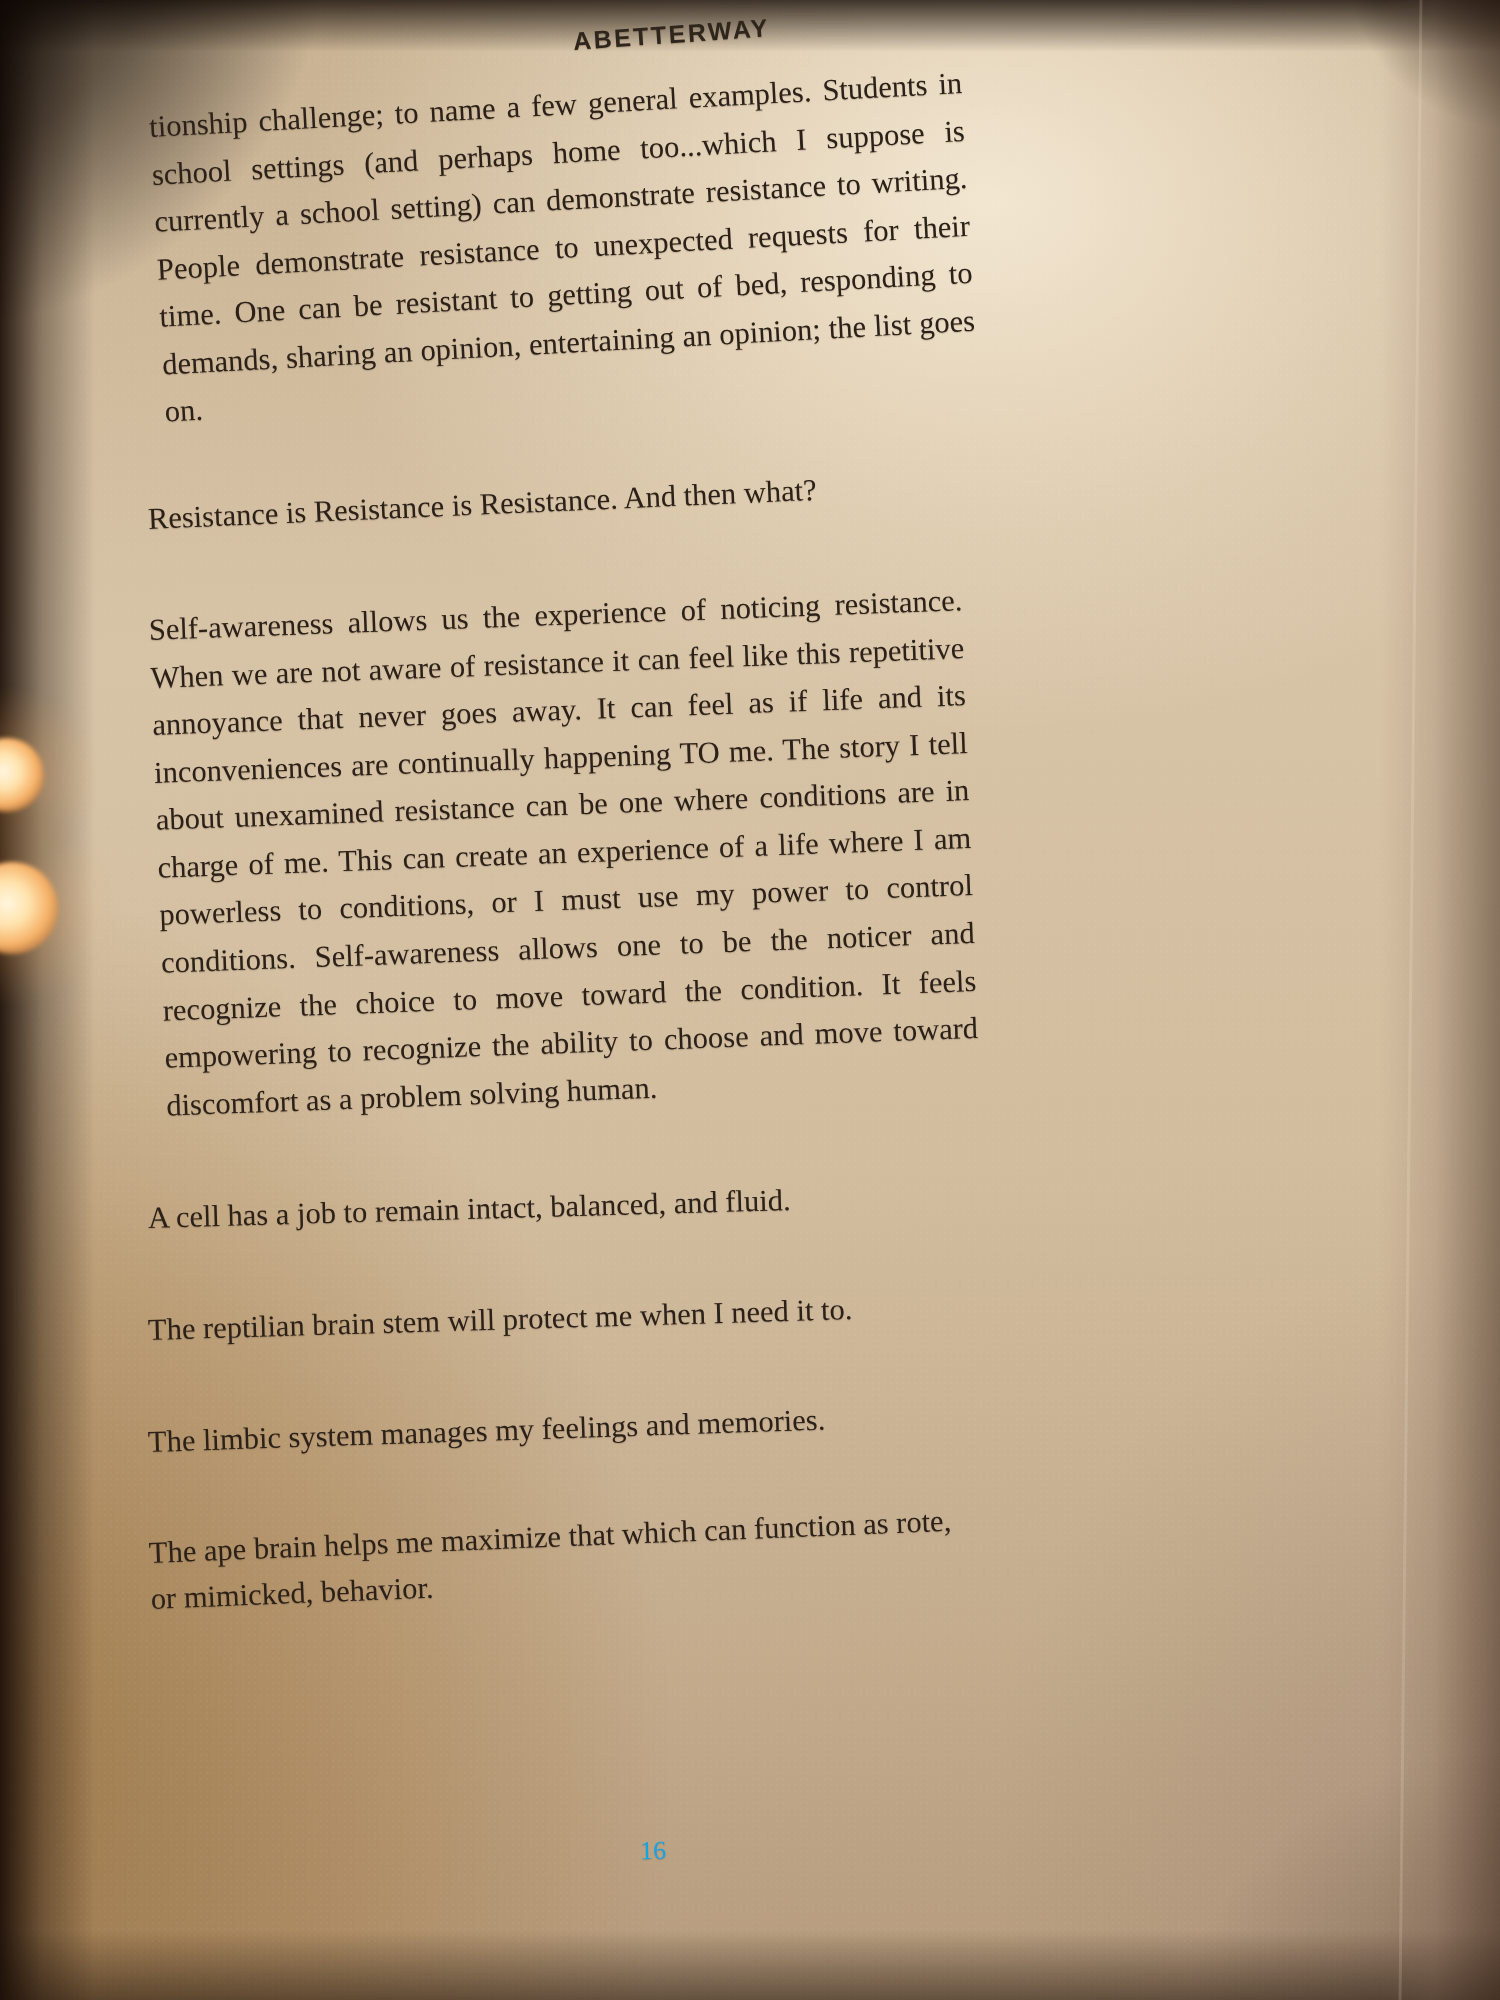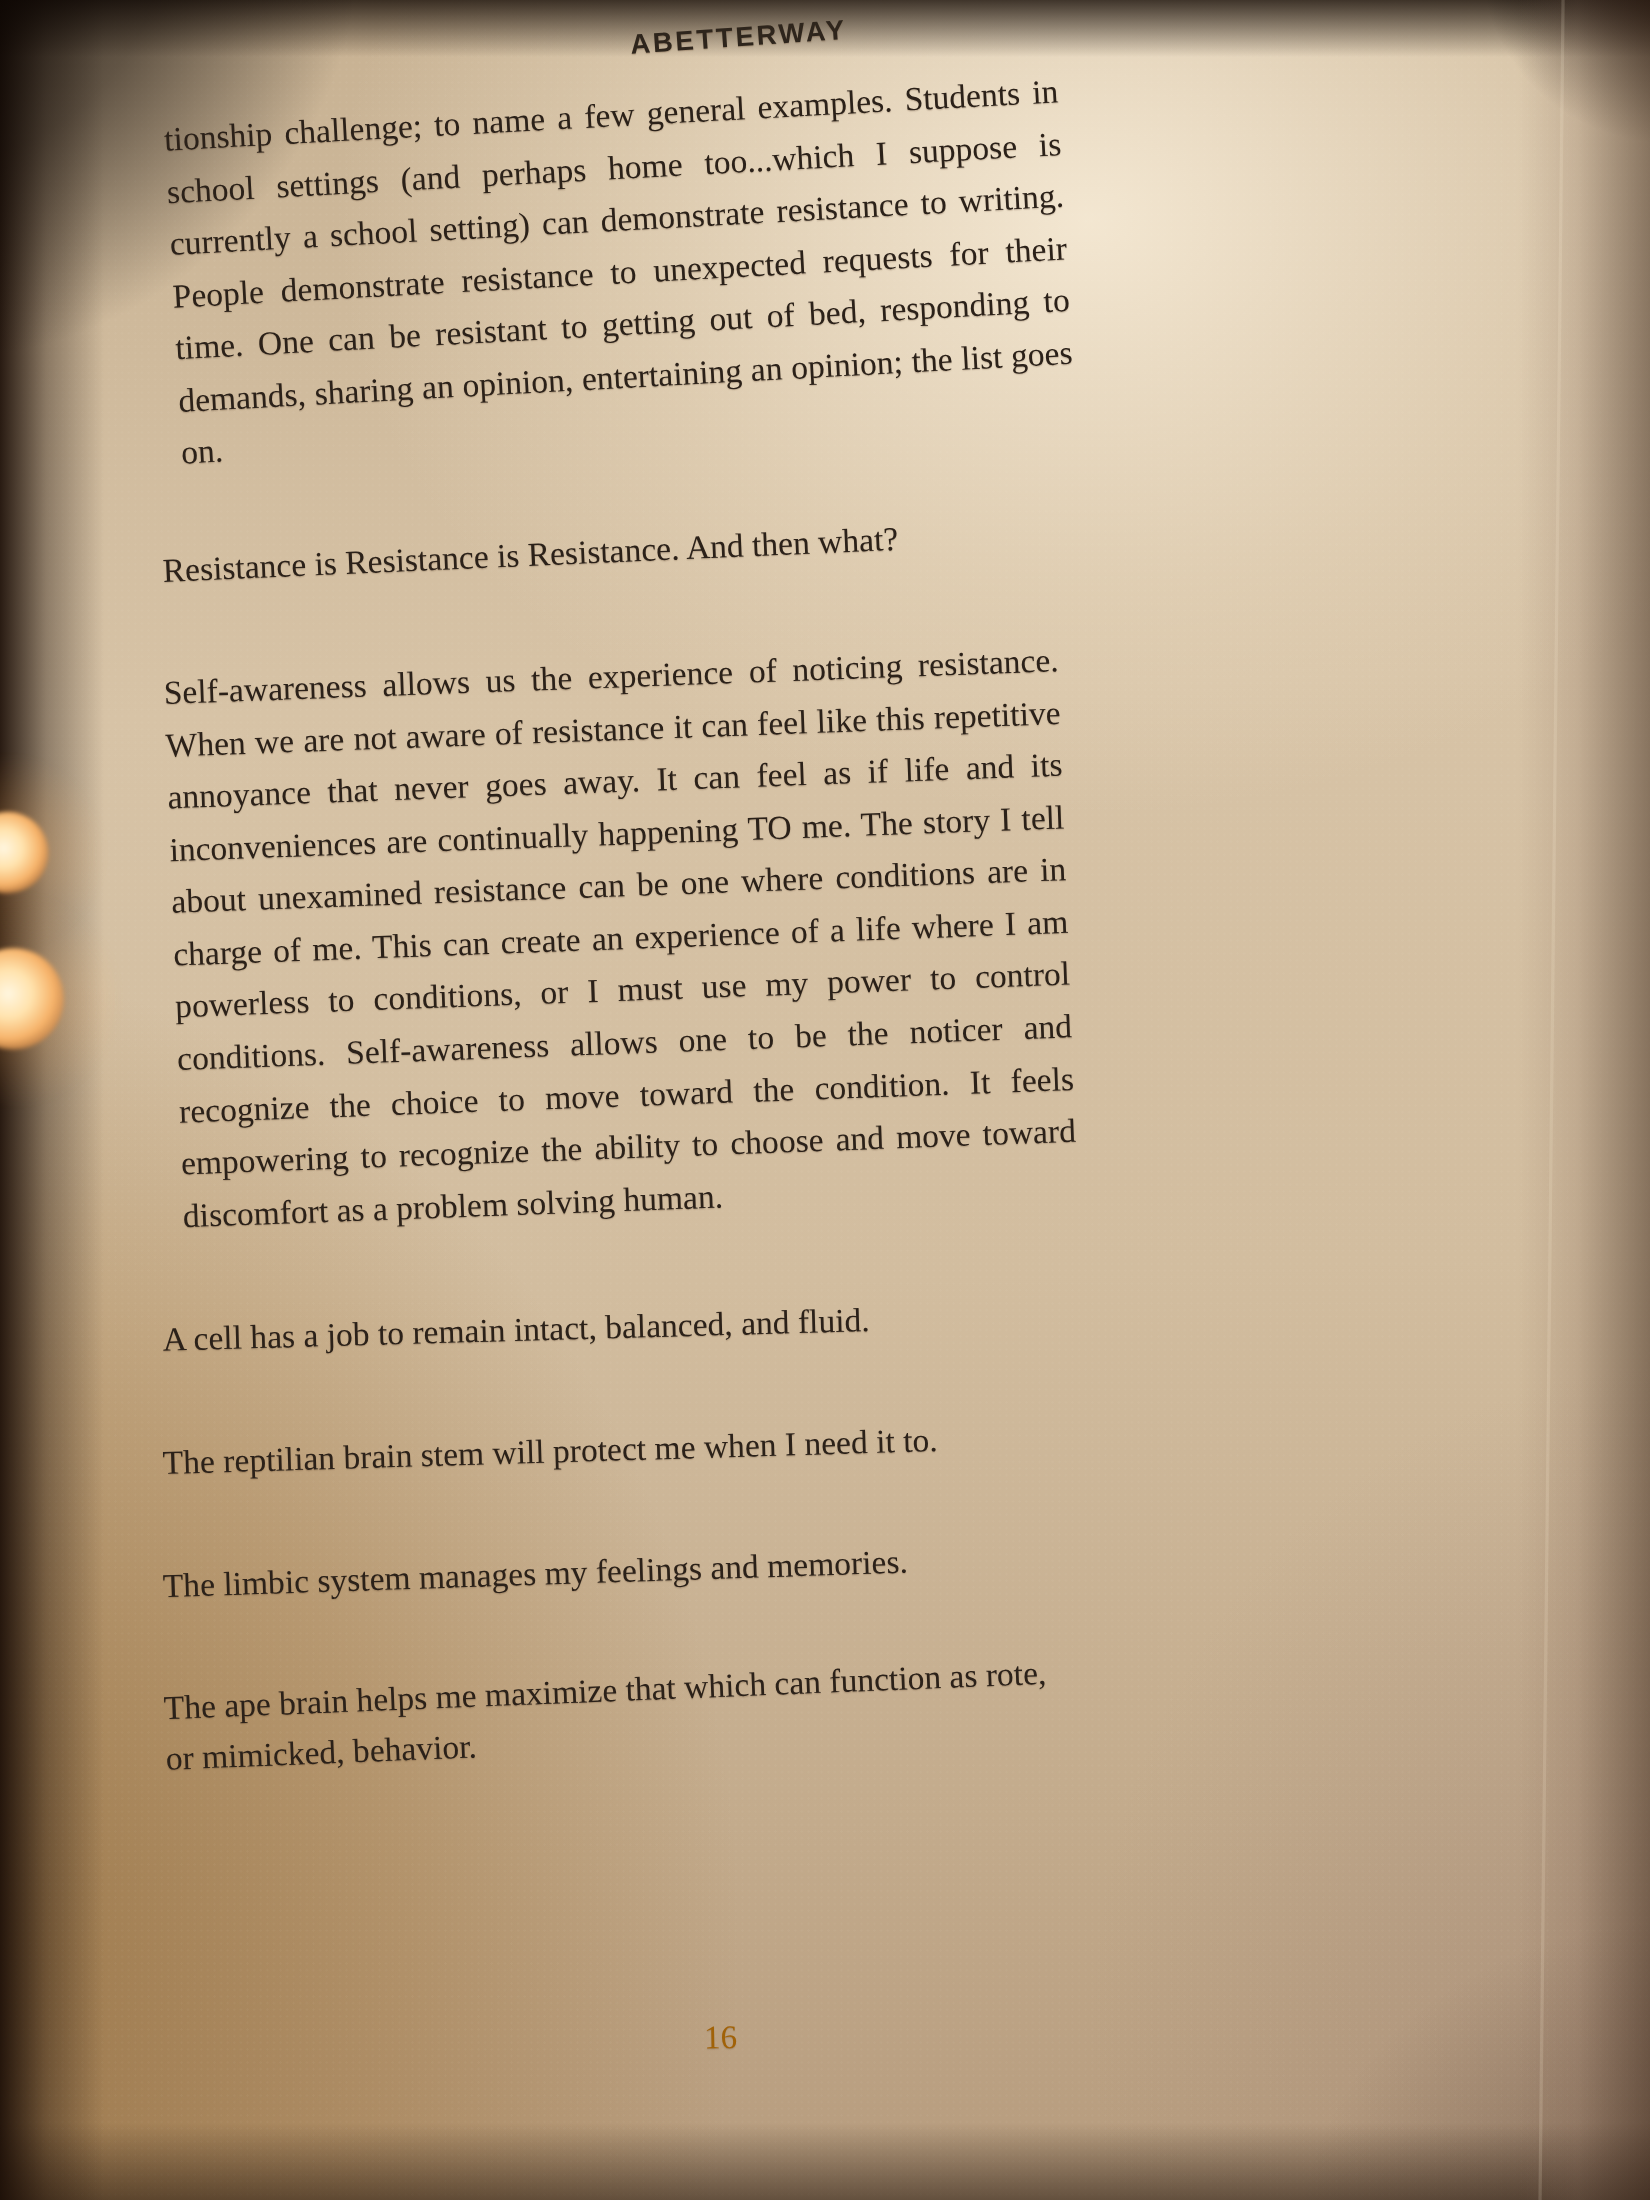--- a/index.html
+++ b/index.html
@@ -129,22 +129,22 @@
     margin: 66px 0 0 0;
     font-size: 30.5px;
     line-height: 1.5;
     text-align: left;
     text-shadow: 0 1px 1px rgba(80,55,30,0.22);
   }
   .page-number {
     position: absolute;
     left: 640px;
     top: 1836px;
-    font-size: 30px;
-    color: #a16207;
+    font-size: 26px;
+    color: #0ea5e9;
     transform: rotate(-1deg);
     text-shadow: 0 1px 1px rgba(80,55,30,0.22);
   }
 </style>
 </head>
 <body>
 
 <div class="photo">
 
   <div class="paper"></div>

